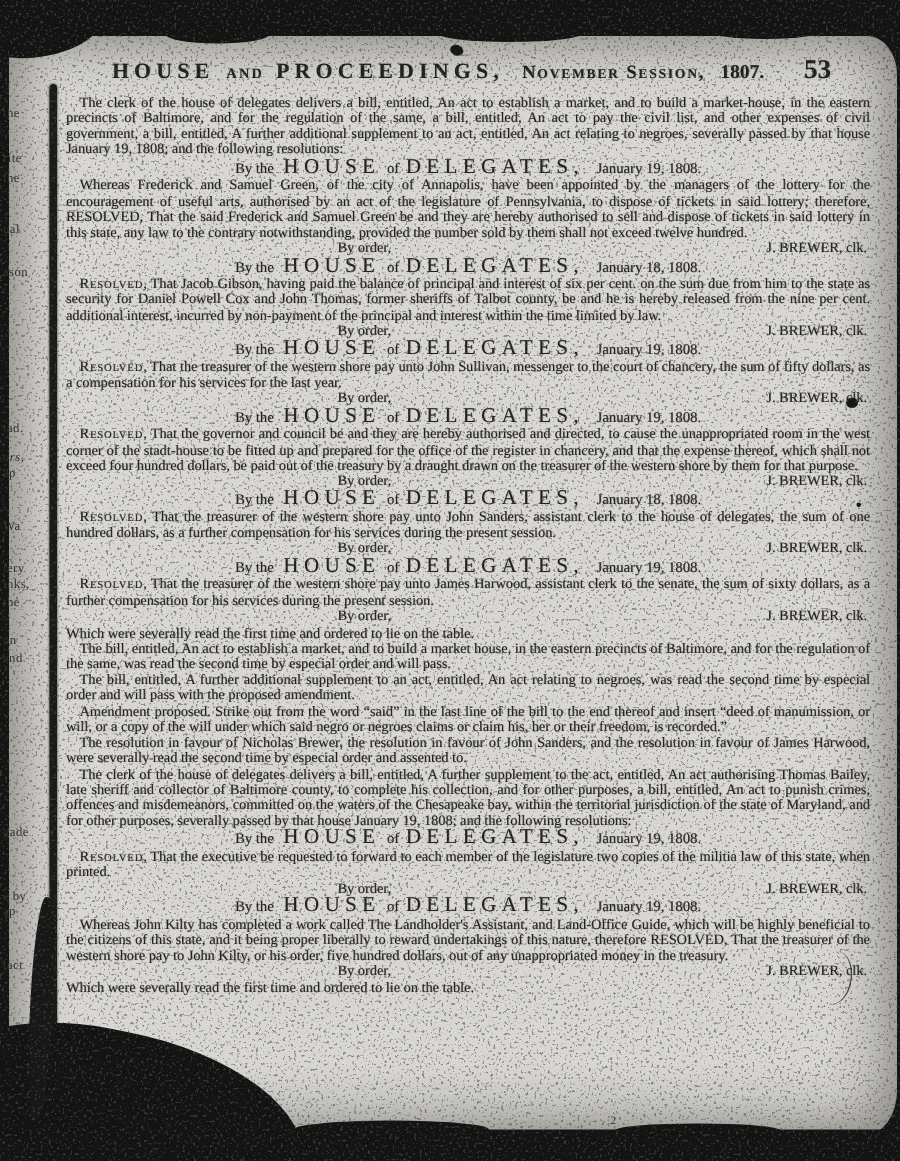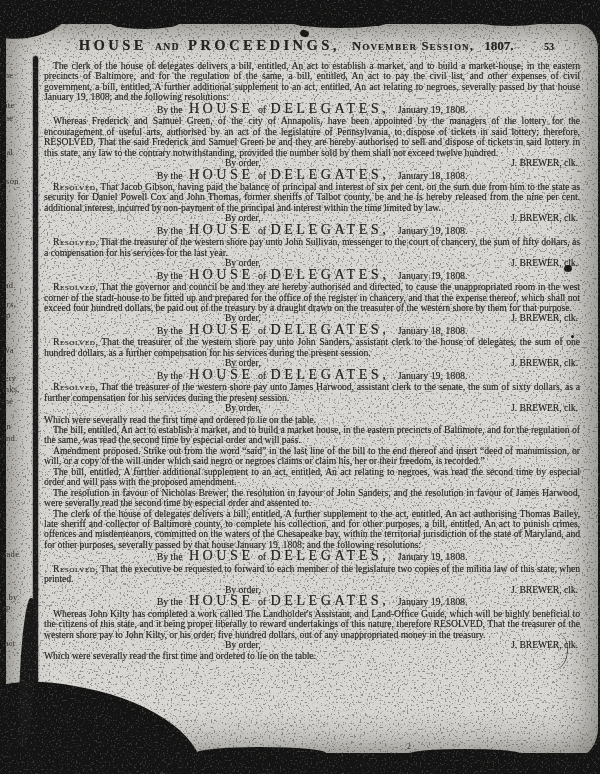--- a/index.html
+++ b/index.html
@@ -42,21 +42,21 @@
     filter:blur(.4px);letter-spacing:.3px;}
   
   .content{position:absolute;left:44px;top:36px;width:536px;z-index:2;color:#1f1e1c;
     text-shadow:.3px .3px .5px rgba(25,22,20,.45);filter:blur(.2px);}
   .header-row{display:flex;align-items:baseline;margin-bottom:7px;padding-left:14px;}
   .title{flex:1;text-align:center;white-space:nowrap;}
   .t-main{font-weight:bold;font-size:14.5px;letter-spacing:3.5px;}
   .t-and{font-weight:bold;font-size:9.5px;letter-spacing:1.5px;padding:0 4px;}
   .t-sess{font-weight:bold;font-variant:small-caps;font-size:12.5px;letter-spacing:1.2px;padding-left:8px;}
   .t-year{font-weight:bold;font-size:13px;padding-left:6px;}
-  .page-num{font-weight:bold;font-size:10px;padding:0 26px 0 10px;}
+  .page-num{font-weight:bold;font-size:18px;padding:0 26px 0 10px;}
   .doc-body{font-size:9.55px;line-height:10.45px;text-align:justify;}
   .body-para{margin:0;text-indent:9px;}
   .body-para.flush{text-indent:0;}
   .sc{font-variant:small-caps;letter-spacing:.6px;}
   .heading{text-align:center;margin:1px 0;white-space:nowrap;}
   .h-by{font-size:9.8px;padding-right:4px;}
   .h-word{font-size:14px;letter-spacing:3.6px;}
   .h-of{font-size:9.8px;padding:0 2px;}
   .h-date{font-size:9.8px;padding-left:6px;}
   .byorder{display:flex;justify-content:space-between;padding-left:181px;margin:0 0 1px 0;}
@@ -150,22 +150,22 @@
         <span class="bo-right">J. BREWER, clk.</span>
       </div>
       <div class="heading"><span class="h-by">By the</span> <span class="h-word">HOUSE</span> <span class="h-of">of</span> <span class="h-word">DELEGATES,</span> <span class="h-date">January 19, 1808.</span> </div>
       <p class="body-para"><span class="sc">Resolved</span><span>, That the treasurer of the western shore pay unto James Harwood, assistant clerk to the senate, the sum of sixty dollars, as a further compensation for his services during the present session.</span></p>
       <div class="byorder">
         <span class="bo-left">By order,</span>
         <span class="bo-right">J. BREWER, clk.</span>
       </div>
       <p class="body-para flush">Which were severally read the first time and ordered to lie on the table.</p>
       <p class="body-para">The bill, entitled, An act to establish a market, and to build a market house, in the eastern precincts of Baltimore, and for the regulation of the same, was read the second time by especial order and will pass.</p>
+      <p class="body-para">The bill, entitled, A further additional supplement to an act, entitled, An act relating to negroes, was read the second time by especial order and will pass with the proposed amendment.</p>
       <p class="body-para">Amendment proposed.  Strike out from the word “said” in the last line of the bill to the end thereof and insert “deed of manumission, or will, or a copy of the will under which said negro or negroes claims or claim his, her or their freedom, is recorded.”</p>
-      <p class="body-para">The bill, entitled, A further additional supplement to an act, entitled, An act relating to negroes, was read the second time by especial order and will pass with the proposed amendment.</p>
       <p class="body-para">The resolution in favour of Nicholas Brewer, the resolution in favour of John Sanders, and the resolution in favour of James Harwood, were severally read the second time by especial order and assented to.</p>
       <p class="body-para">The clerk of the house of delegates delivers a bill, entitled, A further supplement to the act, entitled, An act authorising Thomas Bailey, late sheriff and collector of Baltimore county, to complete his collection, and for other purposes, a bill, entitled, An act to punish crimes, offences and misdemeanors, committed on the waters of the Chesapeake bay, within the territorial jurisdiction of the state of Maryland, and for other purposes, severally passed by that house January 19, 1808; and the following resolutions:</p>
       <div class="heading"><span class="h-by">By the</span> <span class="h-word">HOUSE</span> <span class="h-of">of</span> <span class="h-word">DELEGATES,</span> <span class="h-date">January 19, 1808.</span> </div>
       <p class="body-para"><span class="sc">Resolved</span><span>, That the executive be requested to forward to each member of the legislature two copies of the militia law of this state, when printed.</span></p>
       <div class="byorder">
         <span class="bo-left">By order,</span>
         <span class="bo-right">J. BREWER, clk.</span>
       </div>
       <div class="heading"><span class="h-by">By the</span> <span class="h-word">HOUSE</span> <span class="h-of">of</span> <span class="h-word">DELEGATES,</span> <span class="h-date">January 19, 1808.</span> </div>
       <p class="body-para">Whereas John Kilty has completed a work called The Landholder's Assistant, and Land-Office Guide, which will be highly beneficial to the citizens of this state, and it being proper liberally to reward undertakings of this nature, therefore RESOLVED, That the treasurer of the western shore pay to John Kilty, or his order, five hundred dollars, out of any unappropriated money in the treasury.</p>

